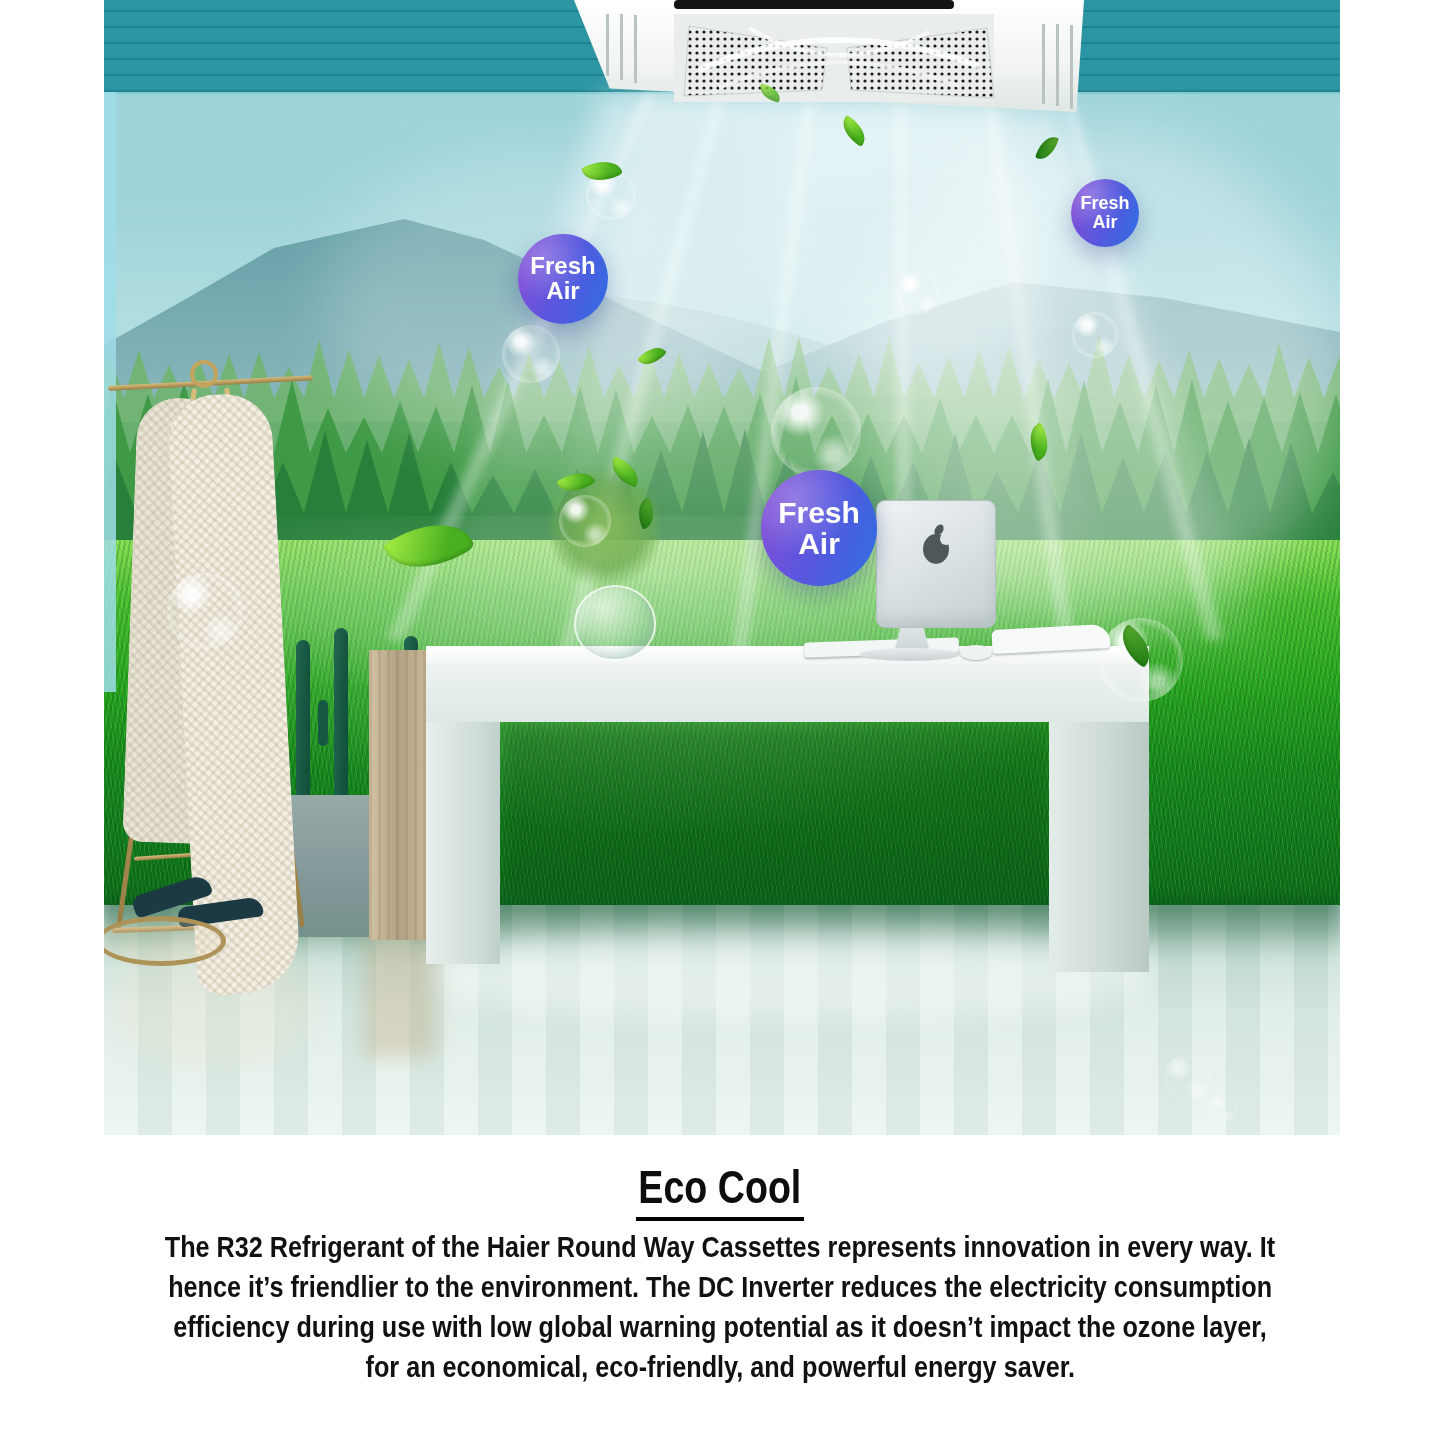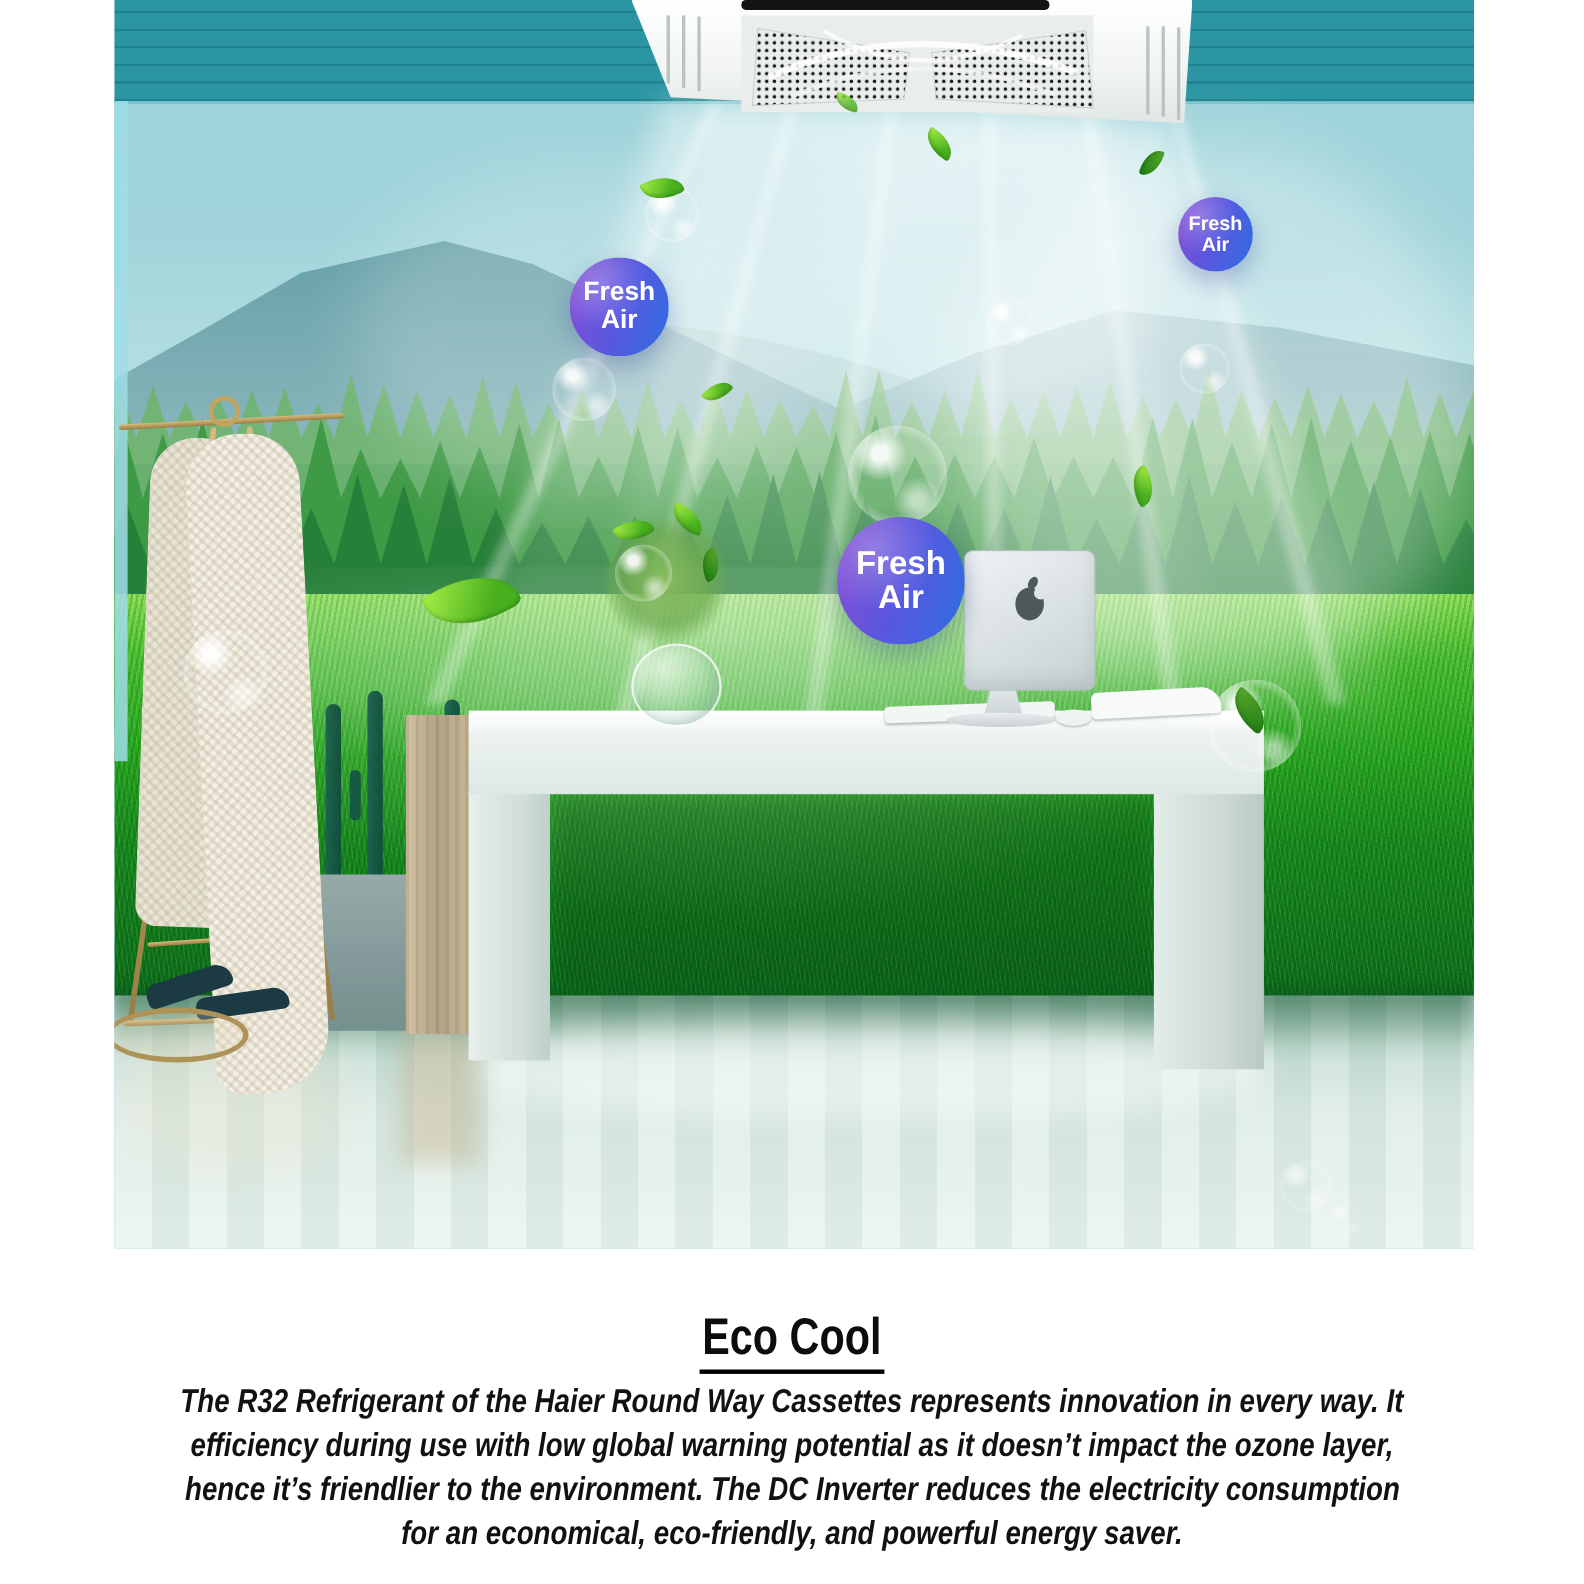--- a/index.html
+++ b/index.html
@@ -99,24 +99,24 @@
     background:radial-gradient(circle at 30% 25%, rgba(255,255,255,.25), transparent 48%),
                linear-gradient(108deg,#8a4ed6 0%,#5b56de 48%,#2e6ee2 100%);
     color:#fff;font-weight:bold;text-align:center;box-shadow:0 10px 22px rgba(30,40,140,.28);}
   .badge span{position:static;display:block;line-height:1.04;}
   .badge-left{left:414px;top:234px;width:90px;height:90px;font-size:24px;}
   .badge-right{left:967px;top:179px;width:68px;height:68px;font-size:18px;}
   .badge-center{left:657px;top:470px;width:116px;height:116px;font-size:30px;}
 
   
   .copy{position:absolute;left:0;top:1135px;width:1440px;text-align:center;color:#0d0d0d;}
-  .copy-title{display:block;margin:52px 0 6px;}
+  .copy-title{display:block;margin:24px 0 6px;}
   .copy-title span{display:inline-block;font-size:47px;font-weight:bold;transform:scaleX(.8);
     border-bottom:4px solid #000;padding:0 3px 3px;}
-  .copy-line{width:100%;text-align:center;height:40px;line-height:40px;font-style:italic;}
+  .copy-line{width:100%;text-align:center;height:40px;line-height:40px;}
   .copy-line span{display:inline-block;font-size:30px;font-weight:bold;white-space:nowrap;transform:scaleX(.84);color:#111;}
 </style>
 </head>
 <body>
 
 <div class="page">
   <figure class="hero">
 
     <div class="sky"></div>
     <div class="ceiling"></div>
@@ -282,18 +282,18 @@
       <span>Air</span>
     </div>
   </figure>
 
   <section class="copy">
     <h2 class="copy-title">
       <span>Eco Cool</span>
     </h2>
     <div>
       <div class="copy-line"><span>The R32 Refrigerant of the Haier Round Way Cassettes represents innovation in every way. It</span></div>
+      <div class="copy-line"><span>hence it’s friendlier to the environment. The DC Inverter reduces the electricity consumption</span></div>
       <div class="copy-line"><span>efficiency during use with low global warning potential as it doesn’t impact the ozone layer,</span></div>
-      <div class="copy-line"><span>hence it’s friendlier to the environment. The DC Inverter reduces the electricity consumption</span></div>
       <div class="copy-line"><span>for an economical, eco-friendly, and powerful energy saver.</span></div>
     </div>
   </section>
 </div>
 
 </body></html>

